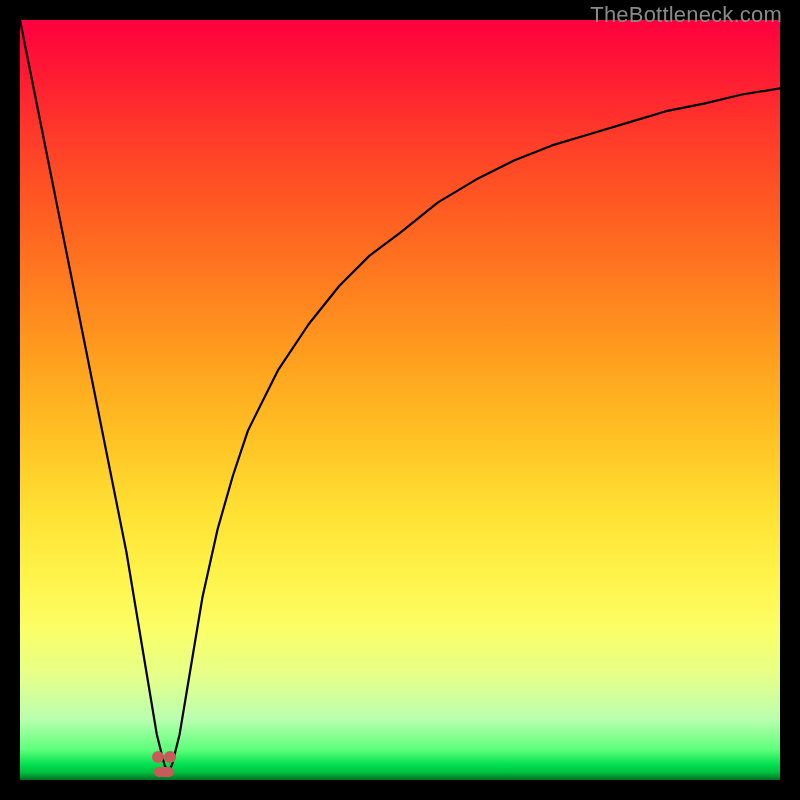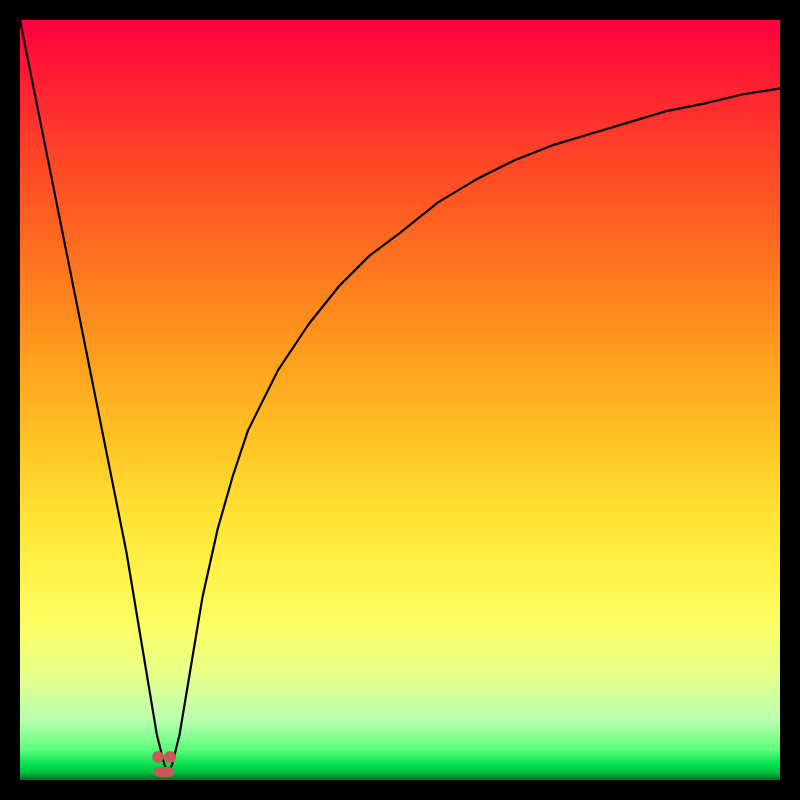--- a/index.html
+++ b/index.html
@@ -84,20 +84,21 @@
     bottom: 2px;
     height: 10px;
     background: #c85a5a;
     border-radius: 5px;
   }
 </style>
 </head>
 <body>
 
 <div class="frame">
+  <span class="attribution">TheBottleneck.com</span>
 
   <div class="plot-area">
 
     <svg class="curve-layer" viewBox="0 0 760 760" preserveAspectRatio="none">
       <path fill="none" stroke="#000000" stroke-width="2.2" stroke-linecap="round" stroke-linejoin="round" d="M0.00 0.00 L15.20 76.00 L30.40 152.00 L45.60 228.00 L60.80 304.00 L76.00 380.00 L91.20 456.00 L106.40 532.00 L121.60 623.20 L129.20 668.80 L136.80 714.40 L144.40 744.80 L148.20 752.40 L152.00 744.80 L159.60 714.40 L167.20 668.80 L182.40 577.60 L197.60 509.20 L212.80 456.00 L228.00 410.40 L258.40 349.60 L288.80 304.00 L319.20 266.00 L349.60 235.60 L380.00 212.80 L418.00 182.40 L456.00 159.60 L494.00 140.60 L532.00 125.40 L570.00 114.00 L608.00 102.60 L646.00 91.20 L684.00 83.60 L722.00 74.48 L760.00 68.40"></path>
     </svg>
 
     <div class="marker-foot" style="left: 132.4px; top: 730.8px;">
       <span class="cap left" style="background: rgb(200, 90, 90);"></span>
       <span class="cap right" style="background: rgb(200, 90, 90);"></span>

